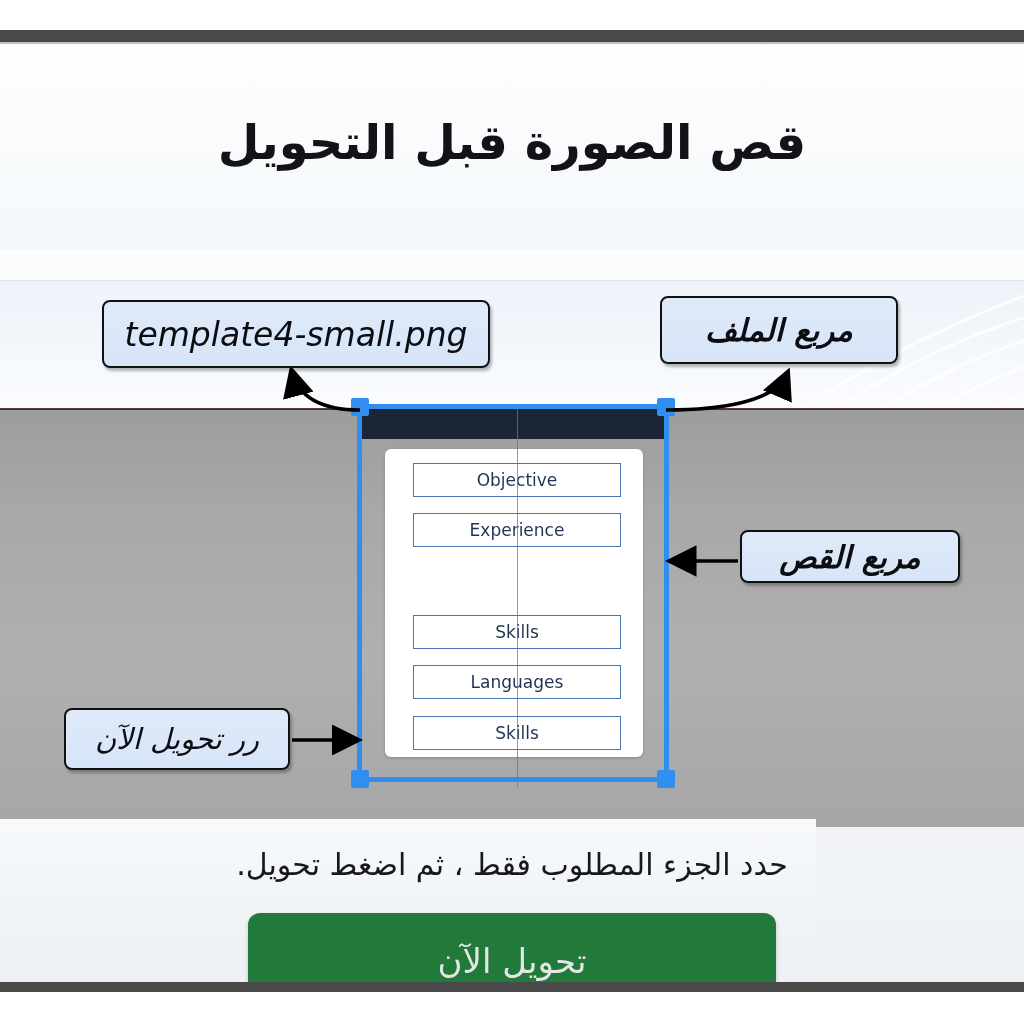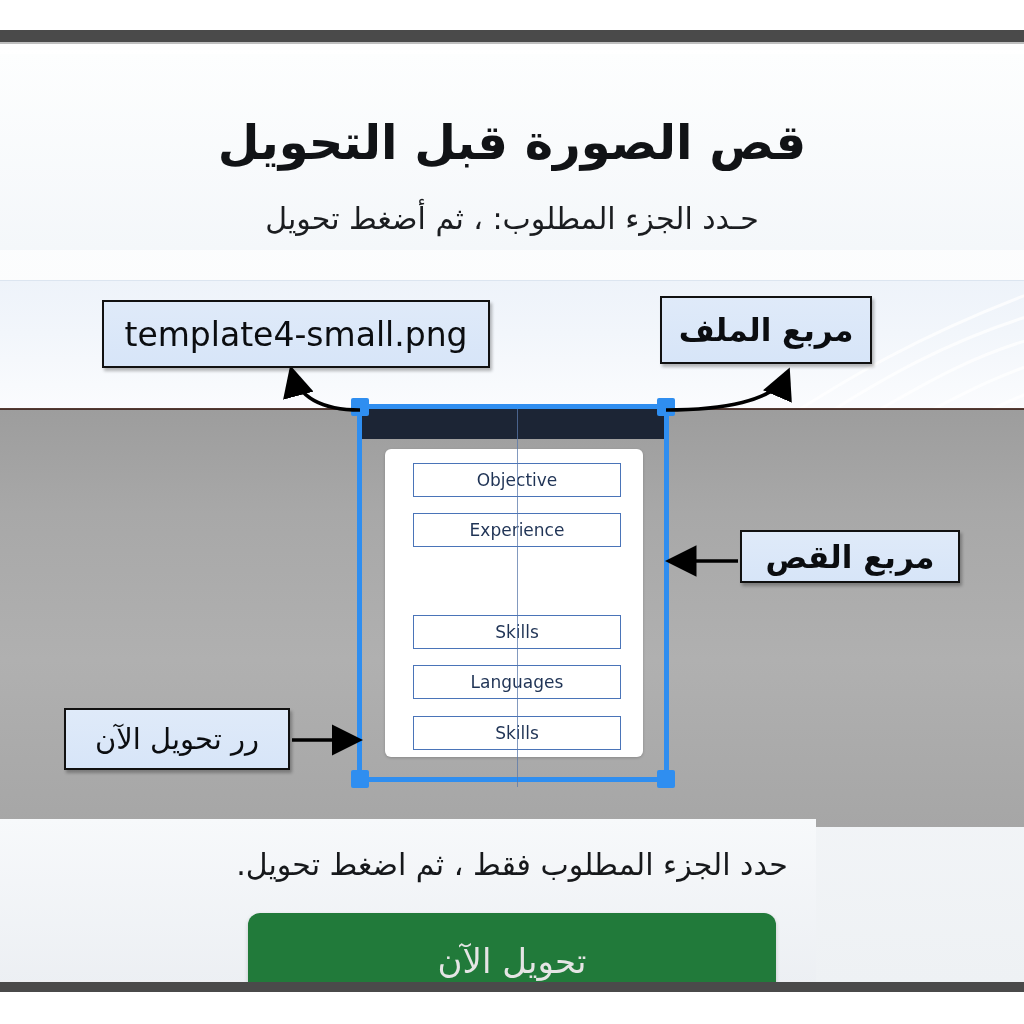--- a/index.html
+++ b/index.html
@@ -125,41 +125,41 @@
     display:flex;align-items:center;justify-content:center;
     font-size:17px;color:#1f3355;
     box-sizing:border-box;
   }
 
   
   .callout{
     position:absolute;
     background:linear-gradient(180deg,#dfeaf9 0%,#d7e5f8 100%);
     border:2.5px solid #111111;
-    border-radius:0;
+    border-radius:8px;
     display:flex;align-items:center;justify-content:center;
     color:#0b0d10;
     box-shadow:2px 3px 3px rgba(0,0,0,.28);
     box-sizing:border-box;
+    font-style:italic;
   }
   .c-file{left:102px;top:258px;width:388px;height:68px;font-size:33px;direction:ltr;}
-  .c-filebox{left:660px;top:254px;width:212px;height:68px;font-size:31px;font-weight:bold;direction:rtl;}
+  .c-filebox{left:660px;top:254px;width:238px;height:68px;font-size:31px;font-weight:bold;direction:rtl;}
   .c-cropbox{left:740px;top:488px;width:220px;height:53px;font-size:31px;font-weight:bold;direction:rtl;}
   .c-btn{left:64px;top:666px;width:226px;height:62px;font-size:29px;direction:rtl;}
 
   .arrows{position:absolute;left:0;top:0;width:1024px;height:1024px;pointer-events:none;}
 </style>
 </head>
 <body>
 
 <div class="frame">
 
   <div class="header">
     <div class="title">قص الصورة قبل التحويل</div>
-    <div class="subtitle">حـدد الجزء المطلوب: ، ثم أضغط تحويل</div>
   </div>
 
   <div class="band">
     <svg class="waves" viewBox="0 0 340 200">
       <g fill="none" stroke="#ffffff" stroke-width="3" opacity="0.85">
         <path d="M10 200 C 90 150, 170 90, 340 30"></path>
         <path d="M45 200 C 125 150, 205 90, 340 55"></path>
         <path d="M85 200 C 165 155, 240 100, 340 80"></path>
         <path d="M130 200 C 205 162, 275 118, 340 105"></path>
         <path d="M180 200 C 245 170, 300 140, 340 130"></path>

